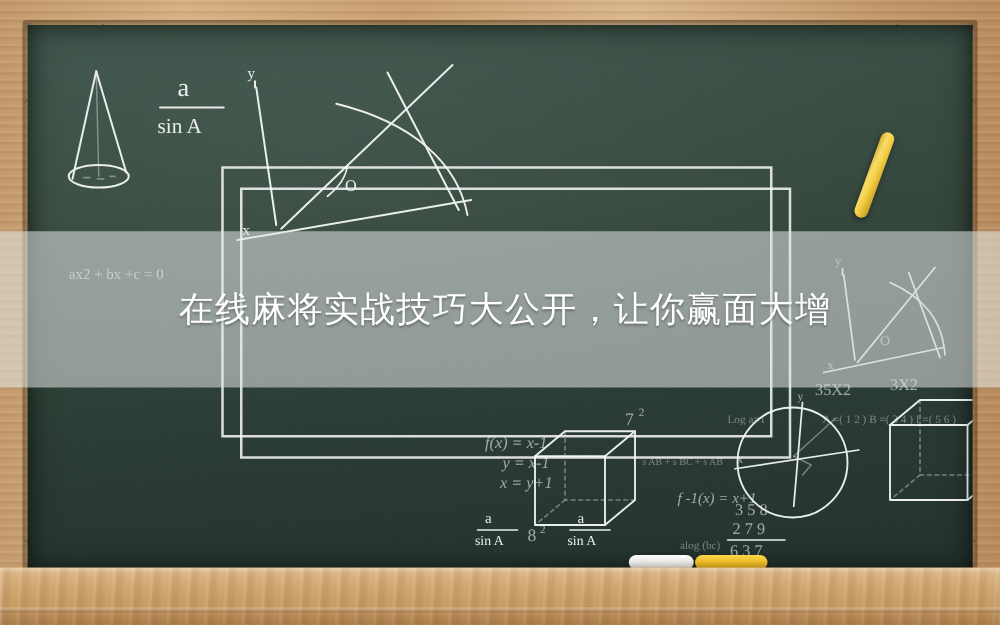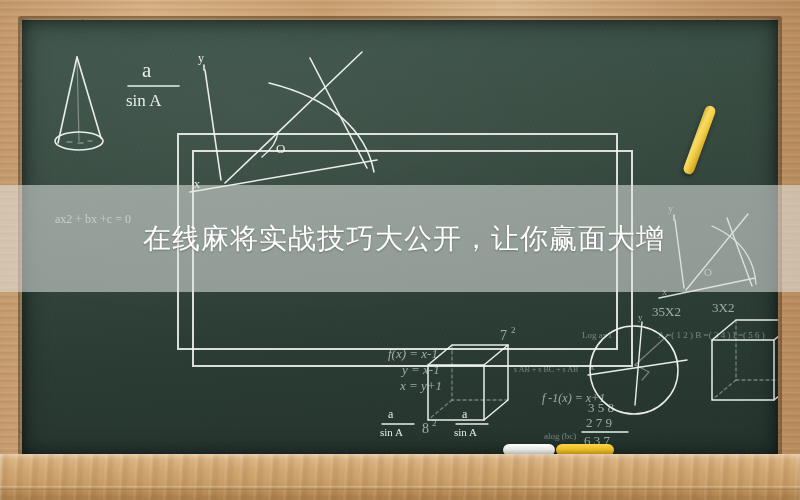--- a/index.html
+++ b/index.html
@@ -174,21 +174,21 @@
     left: 556px; width: 58px;
     background: linear-gradient(180deg, #ffd84a 0%, #f6c52a 45%, #cf9c13 100%);
     box-shadow: 0 1px 3px rgba(0,0,0,0.4);
   }
 
   
   .title-band {
     position: absolute;
     left: 0; right: 0;
     top: 185px;
-    height: 107px;
+    height: 125px;
     background: rgba(224, 228, 226, 0.56);
     display: flex;
     align-items: center;
   }
   .title-text {
     margin-left: 143px;
     color: #ffffff;
     font-size: 28px;
     line-height: 1.2;
     letter-spacing: 1px;

